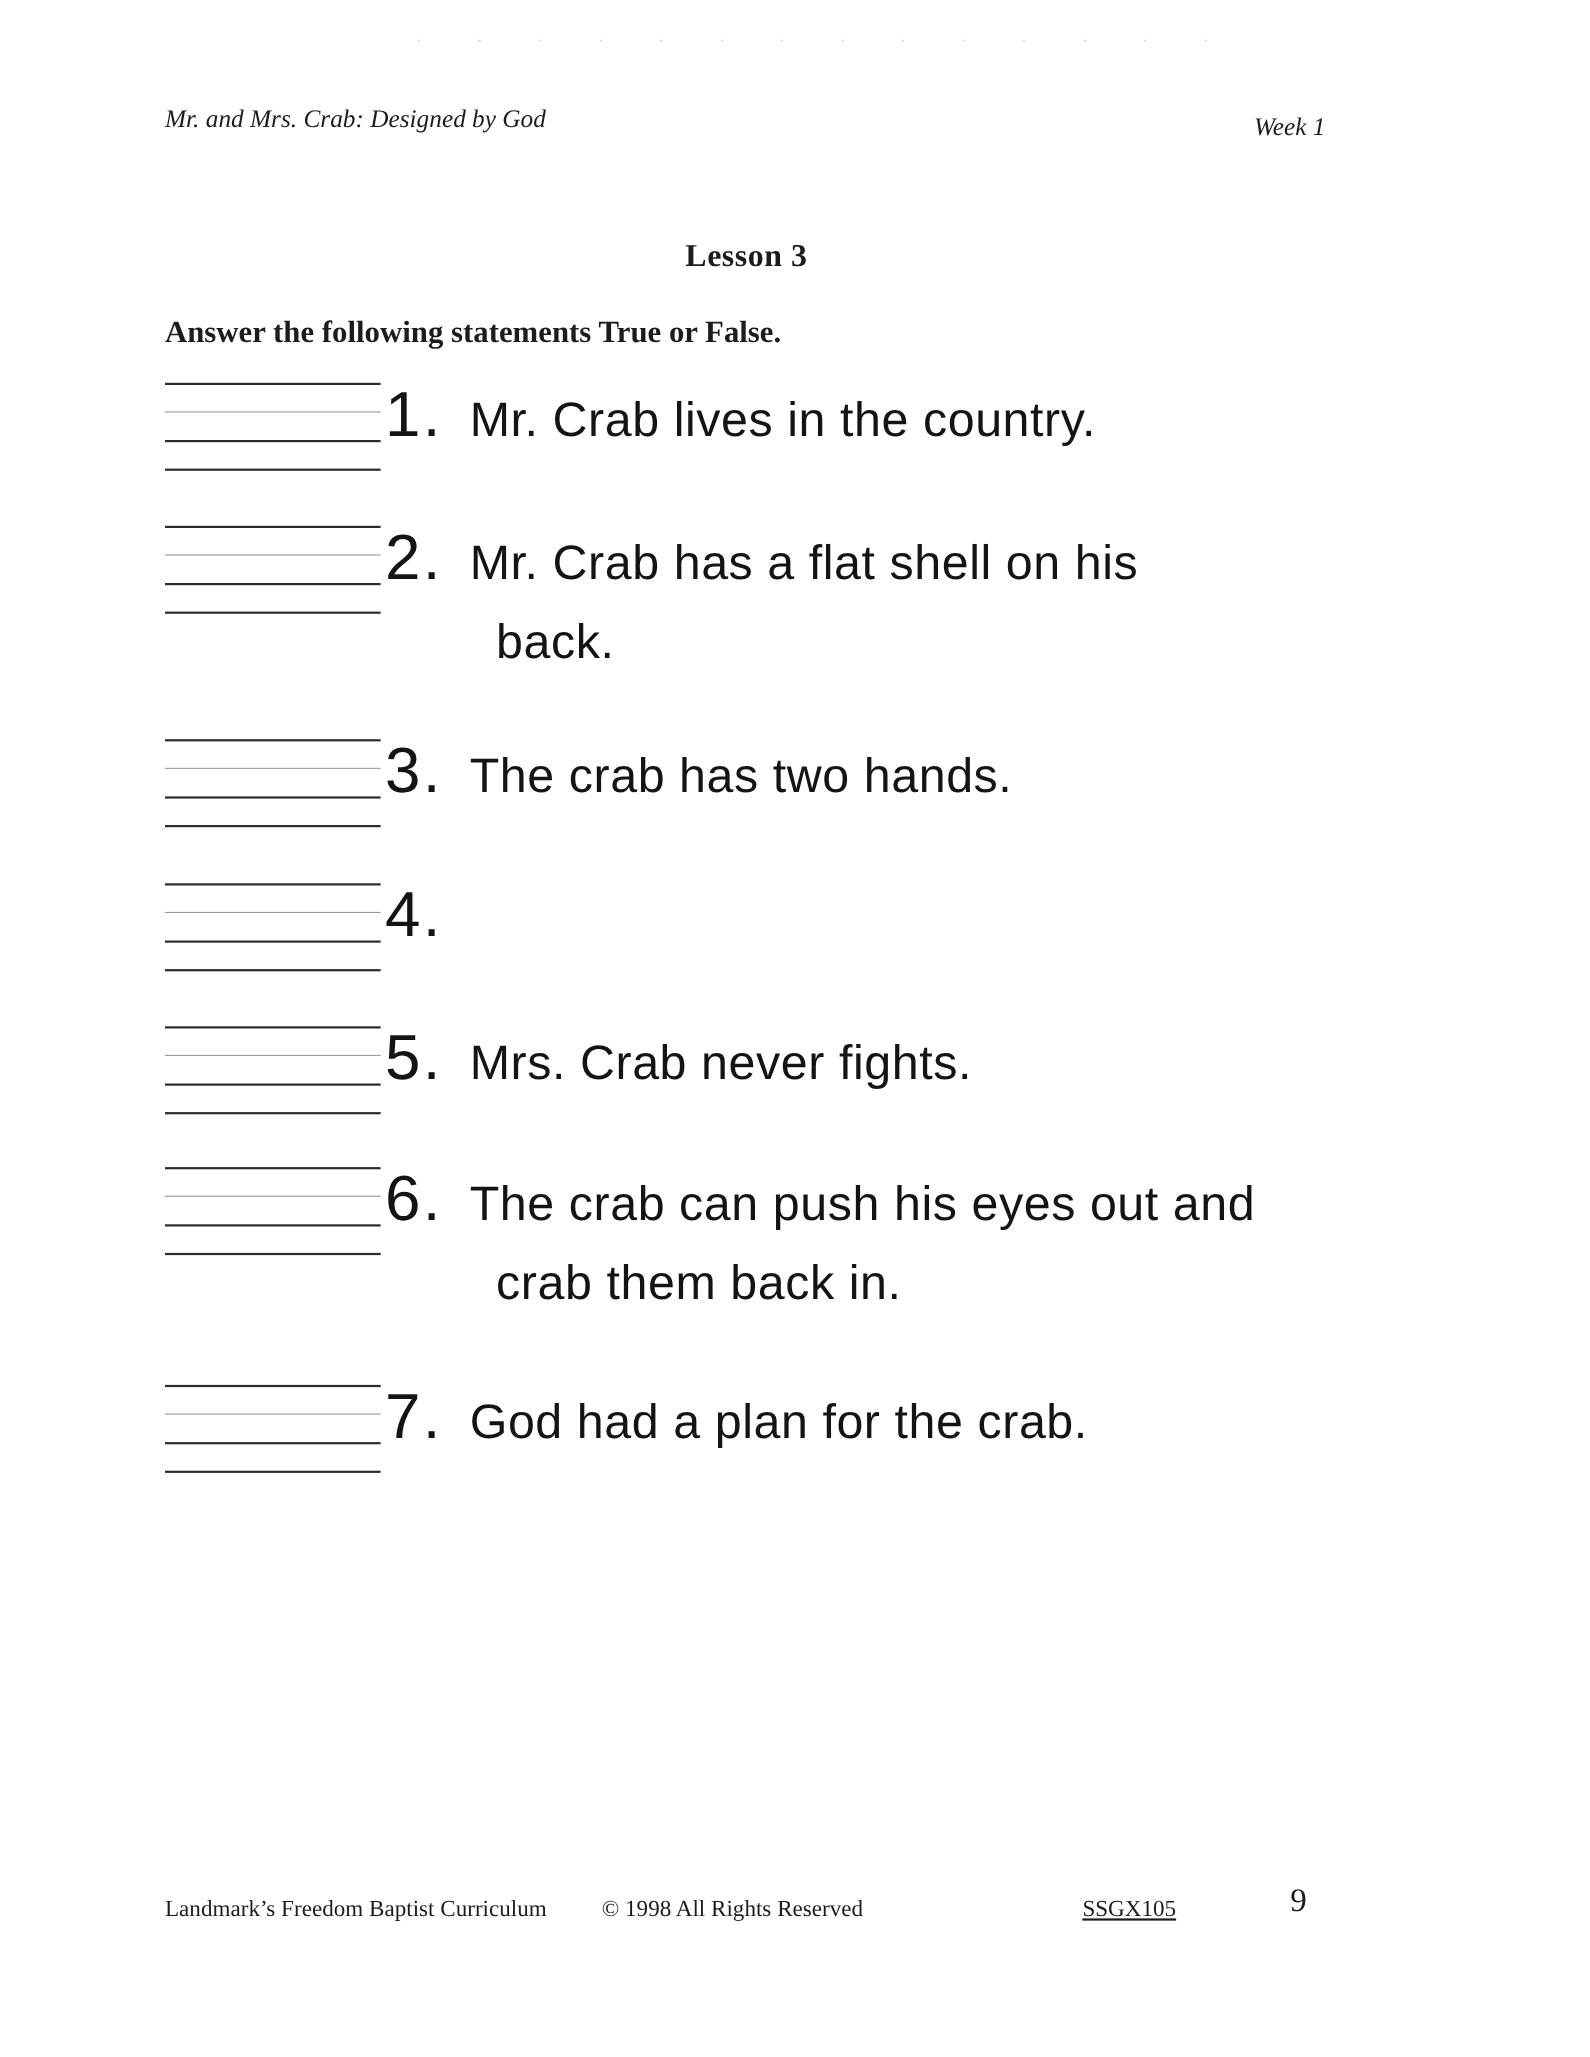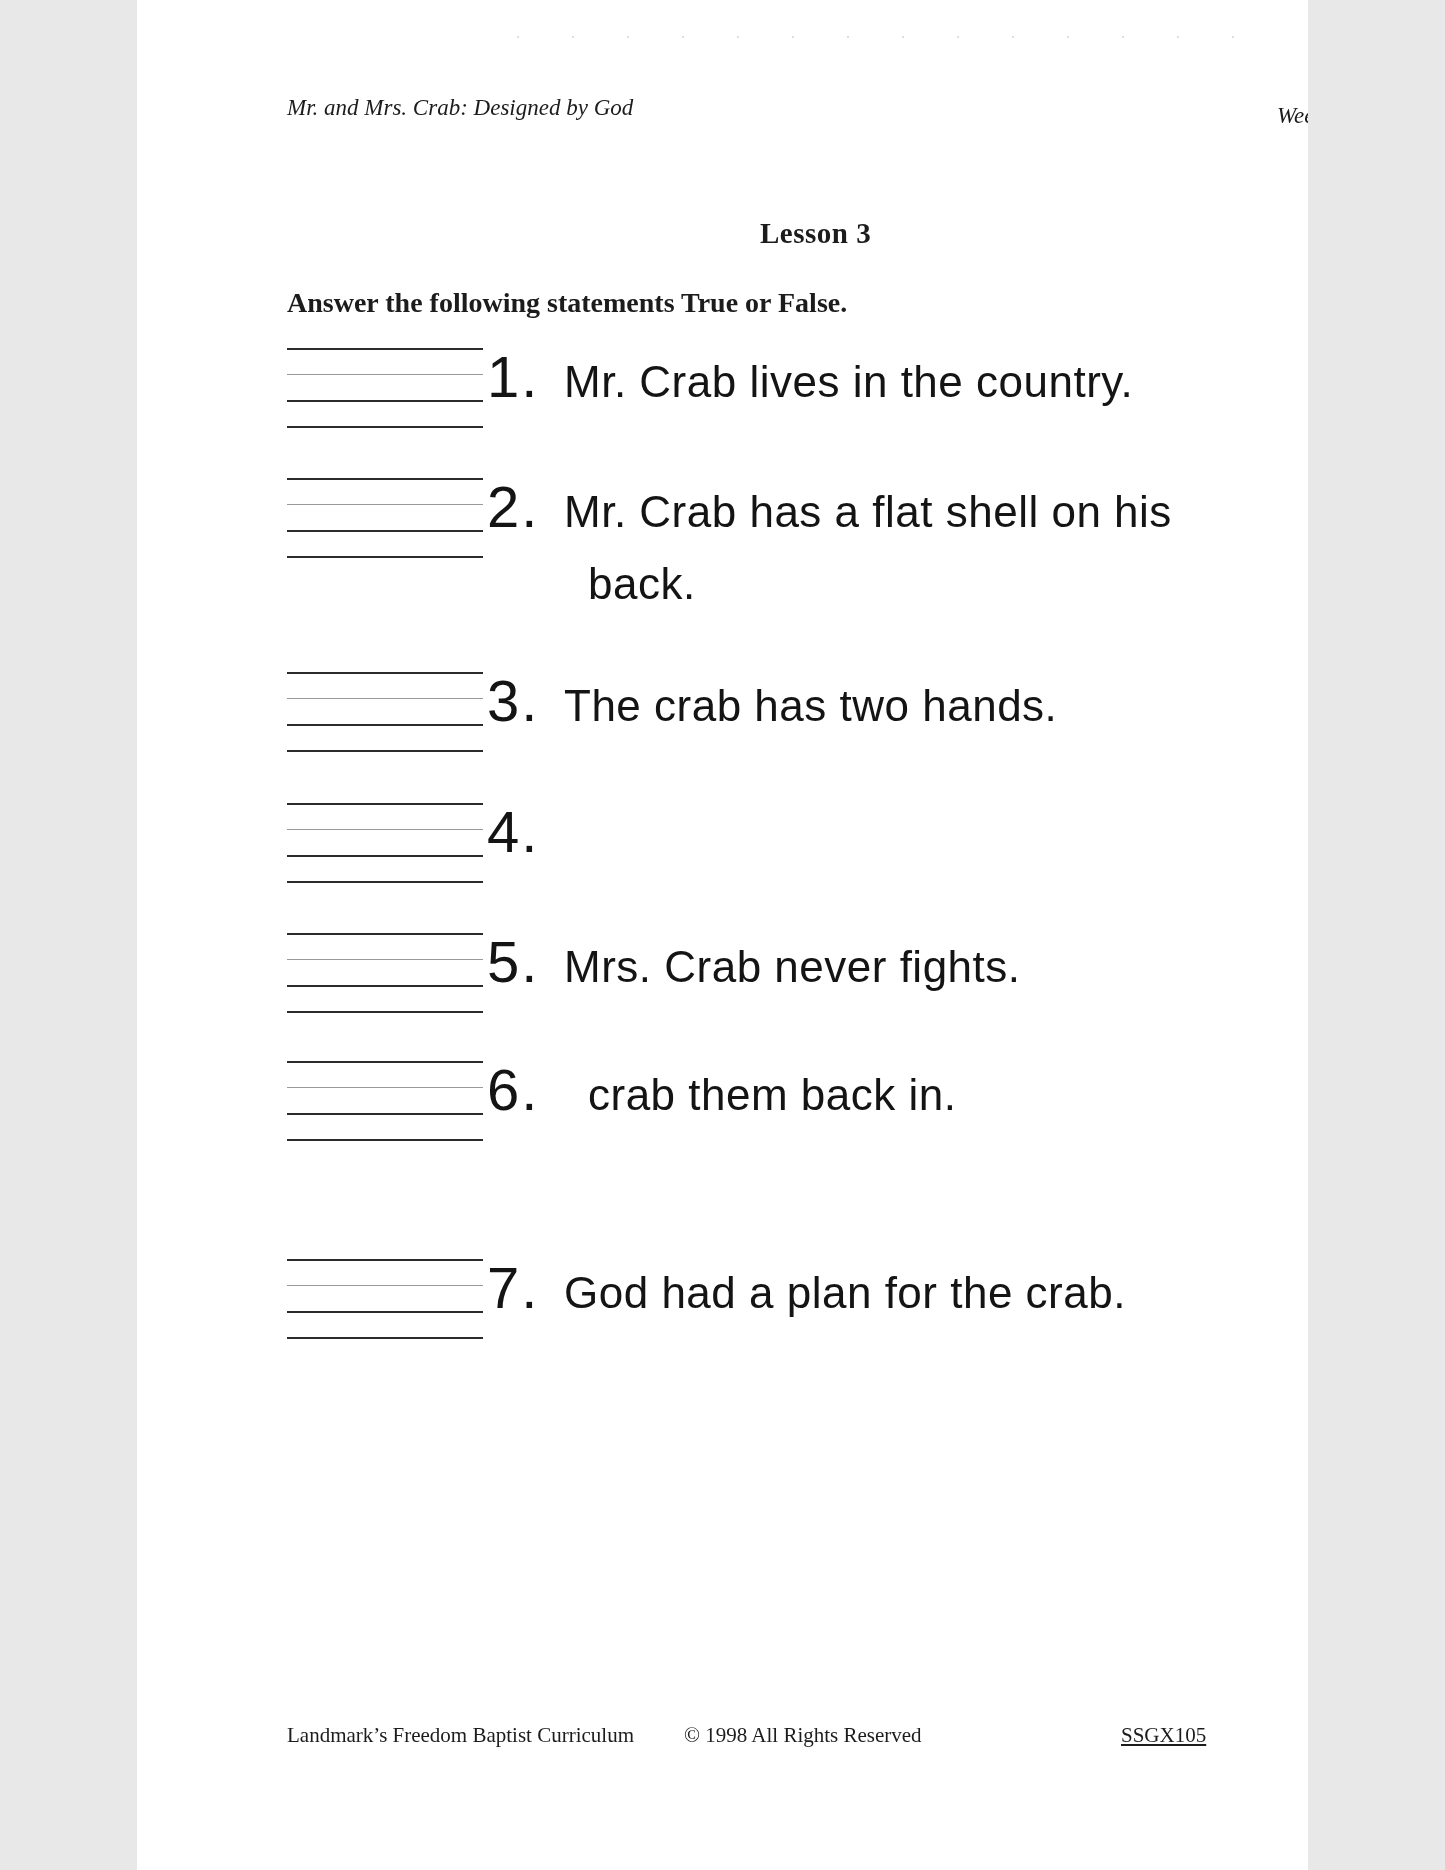--- a/index.html
+++ b/index.html
@@ -1,18 +1,18 @@
 <!DOCTYPE html>
 <html><head>
 <meta charset="utf-8">
 <style>
   html, body { margin: 0; padding: 0; background: #e8e8e8; }
   .page {
     position: relative;
-    width: 1171px;
+    width: 1445px;
     height: 1870px;
     background: #ffffff;
     font-family: "Liberation Serif", serif;
     color: #1c1c1c;
     overflow: hidden;
     margin: 0 auto;
   }
 
   
   .book-title {
@@ -188,20 +188,21 @@
 
   <div class="item item-6">
     <div class="answer-blank">
       <div class="guide-line g1"></div>
       <div class="guide-line g2"></div>
       <div class="guide-line g3"></div>
       <div class="guide-line g4"></div>
     </div>
     <div class="item-number hand">6.</div>
     <div class="statement hand">
+        <div class="l1">The crab can push his eyes out and</div>
         <div class="l2">crab them back in.</div>
       </div>
   </div>
 
   <div class="item item-7">
     <div class="answer-blank">
       <div class="guide-line g1"></div>
       <div class="guide-line g2"></div>
       <div class="guide-line g3"></div>
       <div class="guide-line g4"></div>

